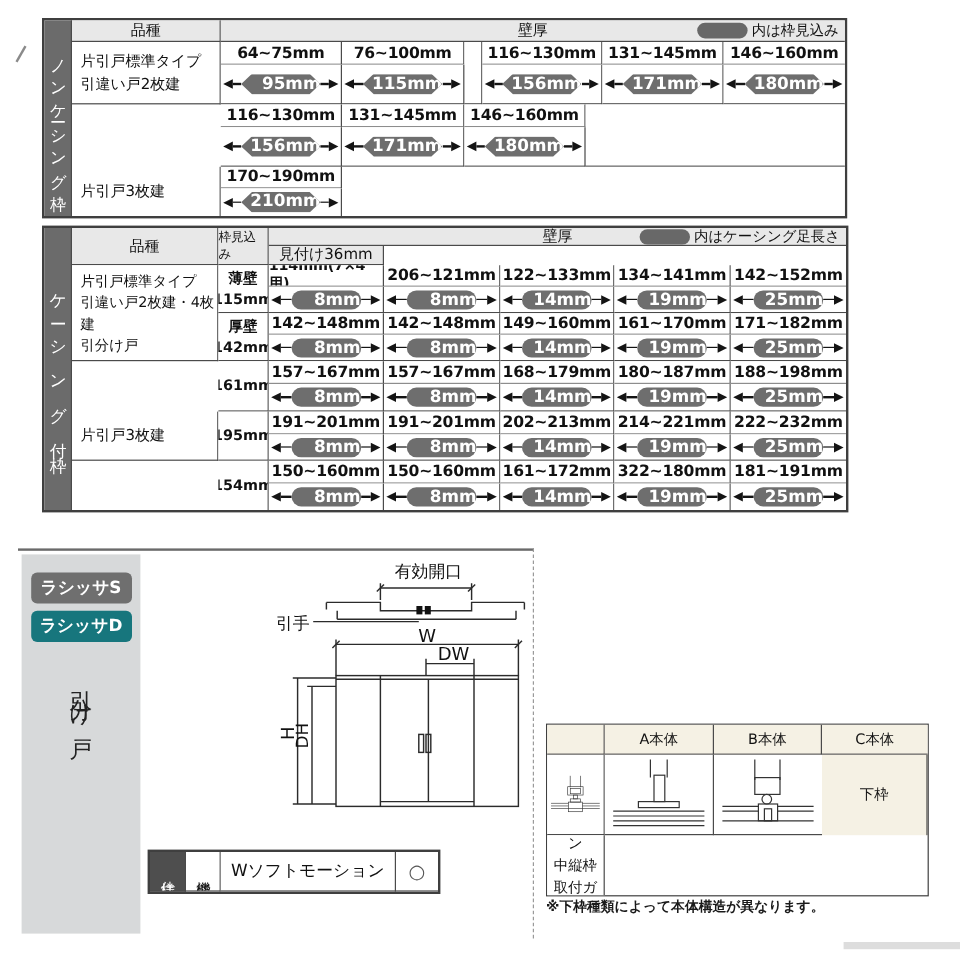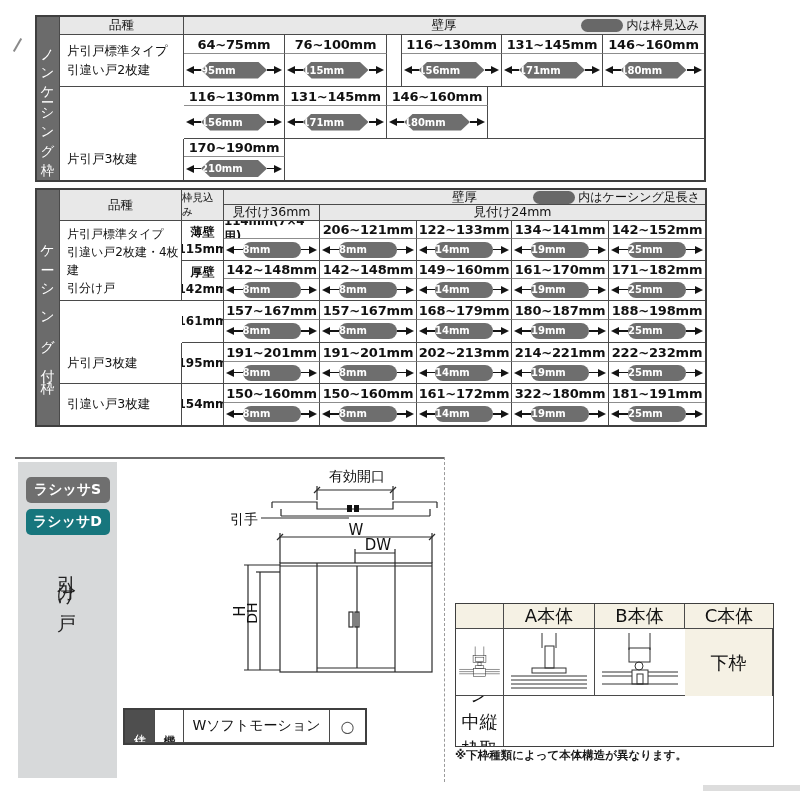--- a/index.html
+++ b/index.html
@@ -19,41 +19,41 @@
   .legend{position:absolute;right:5px;top:0;height:100%;display:flex;align-items:center;gap:3px;font-size:12px}
   .lgpill{display:inline-block;width:42px;height:13px;border-radius:7px;background:#686868}
   .prod{justify-content:flex-start;text-align:left;padding-left:7px;font-size:12.5px;line-height:1.5;white-space:pre-line}
   .rng{font-size:13px;font-weight:600;letter-spacing:-.2px}
   .dep{font-size:12px;font-weight:600;white-space:pre-line;text-align:center;line-height:1.35}
   .ar{padding:0 2px}
   .ah{width:0;height:0;border-top:4px solid transparent;border-bottom:4px solid transparent;flex:0 0 auto}
   .ah.l{border-right:8px solid #141414}
   .ah.r{border-left:8px solid #141414}
   .ln{flex:1 1 auto;height:1.5px;background:#141414;min-width:2px}
-  .pill{flex:0 0 auto;background:#6e6e6e;color:#fff;text-align:left;font-size:10px}
+  .pill{flex:0 0 auto;background:#6e6e6e;color:#fff;text-align:right;font-size:14px}
   .hex{width:66px;height:17px;line-height:17px;clip-path:polygon(9px 0,calc(100% - 9px) 0,100% 50%,calc(100% - 9px) 100%,9px 100%,0 50%)}
   .ova{width:58px;height:16px;line-height:16px;border-radius:8px}
   
   .secline{left:15px;top:457px;width:430px;height:1.5px;background:#6a6a6a}
   .secvline{left:444px;top:457px;width:0;height:325px;border-left:1px dashed #9a9a9a}
   .cropmark{left:10px;top:44px;width:15px;height:2px;background:#8a8a8a;transform:rotate(-60deg)}
   .scanblot{left:703px;top:785px;width:97px;height:6px;background:#cfcfcf;opacity:.7}
   .sidebar{left:18px;top:462px;width:99px;height:316px;background:#d7d9da;display:flex;flex-direction:column;align-items:center}
   .chip{width:84px;height:26px;border-radius:5px;color:#fff;font-size:14px;font-weight:bold;display:flex;align-items:center;justify-content:center}
   .chip.s{margin-top:15px;background:#6f6f6f}
   .chip.d{margin-top:6px;background:#17767d}
   .sidelabel{margin-top:26px;writing-mode:vertical-rl;font-size:19px;letter-spacing:6px;color:#222}
   .diagram{left:120px;top:460px}
   .spec{left:123px;top:708px;grid-template-columns:30px 29px 146px 35px;grid-template-rows:33px;border-width:2px}
   .spec .vlabel{writing-mode:vertical-rl;font-size:12px;letter-spacing:1px}
   .spec .dark{background:#4e4e4e;color:#fff}
   .spec .feat{font-size:14px}
   .spec .circ{font-size:16px;color:#555}
   .info{left:455px;top:603px;grid-template-columns:48px 91px 90px 88px;grid-template-rows:25px 67px 50px;border-width:1.5px}
-  .info .c{font-size:18px}
+  .info .c{font-size:12px}
   .beige{background:#f5f1e4}
   .blab{white-space:pre-line;text-align:center;line-height:1.3}
   .btxt{font-size:9.5px;white-space:pre-line;text-align:center;line-height:1.5}
   .note{left:455px;top:748px;font-size:11.5px;font-weight:600;color:#1a1a1a}
   svg text{font-family:"DejaVu Sans","Liberation Sans",sans-serif}
 </style>
 </head>
 <body>
 
 <div class="abs cropmark"></div>
@@ -157,21 +157,20 @@
   <div class="c hdr" style="grid-area:1/2/3/3">品種</div>
   <div class="c hdr" style="grid-area:1/3/3/4;font-size:10.5px">枠見込み</div>
   <div class="c hdr hdrwall nr" style="grid-area:1/4/2/9">
     <span>壁厚</span>
     <span class="legend">
         <i class="lgpill"></i>
         <span>内はケーシング足長さ</span>
       </span>
   </div>
   <div class="c hdr" style="grid-area:2/4/3/5">見付け36mm</div>
-  <div class="c hdr nr" style="grid-area:2/5/3/9">見付け24mm</div>
 
   <div class="c prod" style="grid-area:3/2/7/3;font-size:12px">片引戸標準タイプ
 引違い戸2枚建・4枚建
 引分け戸</div>
   <div class="c dep" style="grid-area:3/3/5/4">薄壁
 115mm</div>
   <div class="c rng lb" style="grid-area:3/4/4/5;font-size:12px">114mm(7×4用)</div>
   <div class="c rng lb" style="grid-area:3/5/4/6">206~121mm</div>
   <div class="c rng lb" style="grid-area:3/6/4/7">122~133mm</div>
   <div class="c rng lb" style="grid-area:3/7/4/8">134~141mm</div>
@@ -333,21 +332,20 @@
       <i class="ah r"></i>
     </div>
   <div class="c ar nr" style="grid-area:10/8/11/9">
       <i class="ah l"></i>
       <i class="ln"></i>
       <b class="pill ova">25mm</b>
       <i class="ln"></i>
       <i class="ah r"></i>
     </div>
 
-  <div class="c prod nb" style="grid-area:11/2/13/3">引違い戸3枚建</div>
   <div class="c dep nb" style="grid-area:11/3/13/4">154mm</div>
   <div class="c rng lb" style="grid-area:11/4/12/5">150~160mm</div>
   <div class="c rng lb" style="grid-area:11/5/12/6">150~160mm</div>
   <div class="c rng lb" style="grid-area:11/6/12/7">161~172mm</div>
   <div class="c rng lb" style="grid-area:11/7/12/8">322~180mm</div>
   <div class="c rng lb nr" style="grid-area:11/8/12/9">181~191mm</div>
   <div class="c ar nb" style="grid-area:12/4/13/5">
       <i class="ah l"></i>
       <i class="ln"></i>
       <b class="pill ova">8mm</b>

